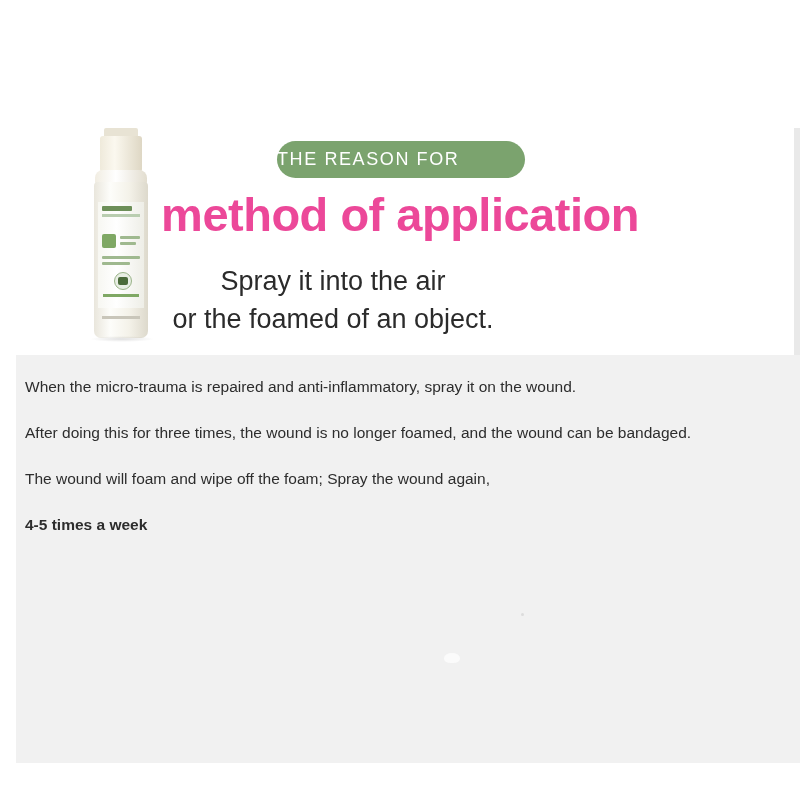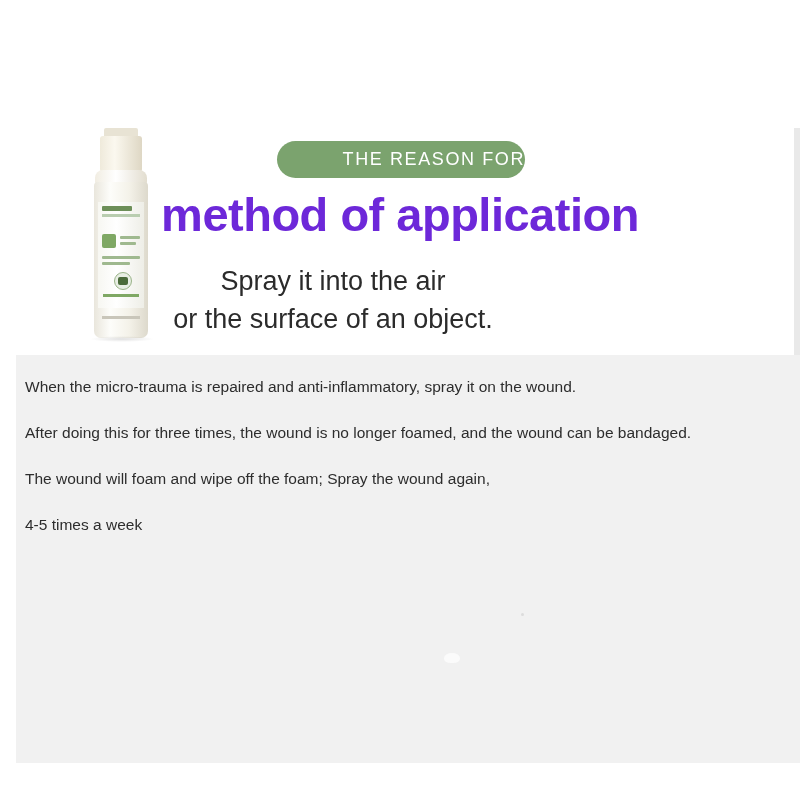--- a/index.html
+++ b/index.html
@@ -166,38 +166,38 @@
   .pill {
     position: absolute;
     left: 277px;
     top: 141px;
     width: 248px;
     height: 37px;
     background: #7ba36e;
     border-radius: 19px;
     display: flex;
     align-items: center;
-    justify-content: flex-end;
+    justify-content: flex-start;
   }
   .pill span {
     color: #ffffff;
     font-size: 18px;
     letter-spacing: 1.6px;
     font-weight: 500;
   }
 
   .headline {
     position: absolute;
     left: 0;
     top: 190px;
     width: 800px;
     text-align: center;
     font-size: 47px;
     font-weight: bold;
-    color: #6d28d9;
+    color: #ec4899;
     letter-spacing: -0.5px;
     line-height: 1.05;
   }
   .subline {
     position: absolute;
     left: 0;
     top: 262px;
     width: 666px;
     text-align: center;
     font-size: 27px;
@@ -221,21 +221,21 @@
     top: 22px;
     right: 8px;
   }
   .panel-line {
     font-size: 15.5px;
     color: #2d2d2d;
     line-height: 1.35;
     margin-bottom: 25px;
     white-space: nowrap;
   }
-  .panel-line:last-child { margin-bottom: 16px; }
+  .panel-line:last-child { margin-bottom: 16px; font-weight: bold; }
 
   
   .artifact-a {
     position: absolute;
     left: 505px;
     top: 258px;
     width: 3px;
     height: 3px;
     background: #dcdcdc;
     border-radius: 50%;
@@ -299,21 +299,21 @@
     </div>
 
     <div class="pill">
       <span>THE REASON FOR</span>
     </div>
 
     <div class="headline">method of application</div>
 
     <div class="subline">
       <div>Spray it into the air</div>
-      <div>or the surface of an object.</div>
+      <div>or the foamed of an object.</div>
     </div>
   </div>
 
   <div class="edge-sliver-top"></div>
   <div class="edge-sliver-bottom"></div>
 
   <div class="panel">
     <div class="panel-inner">
       <div class="panel-line">When the micro-trauma is repaired and anti-inflammatory, spray it on the wound.</div>
       <div class="panel-line">After doing this for three times, the wound is no longer foamed, and the wound can be bandaged.</div>

